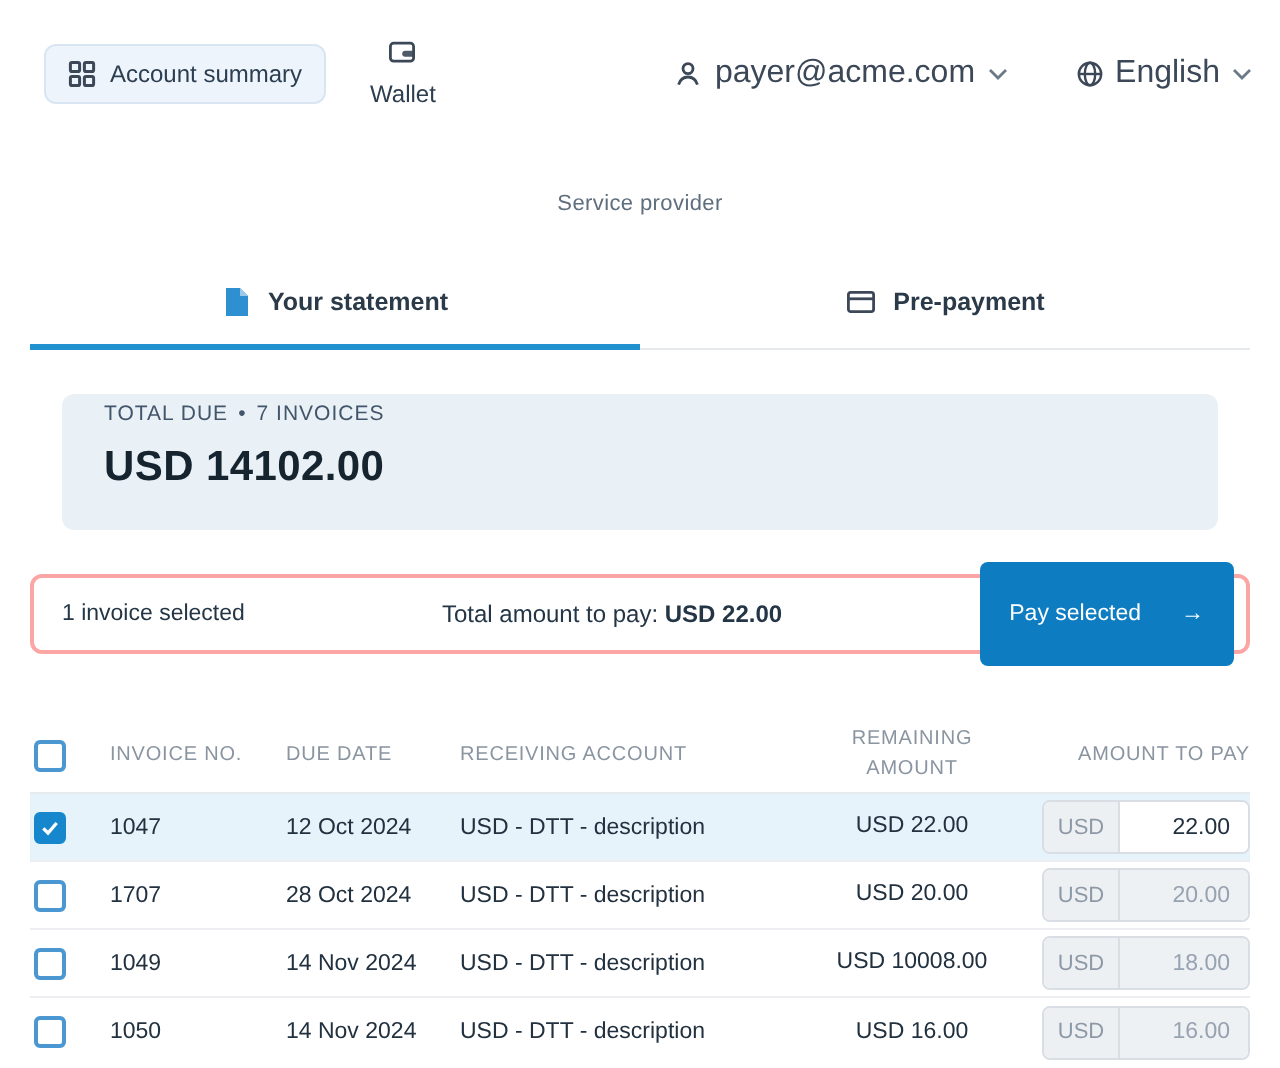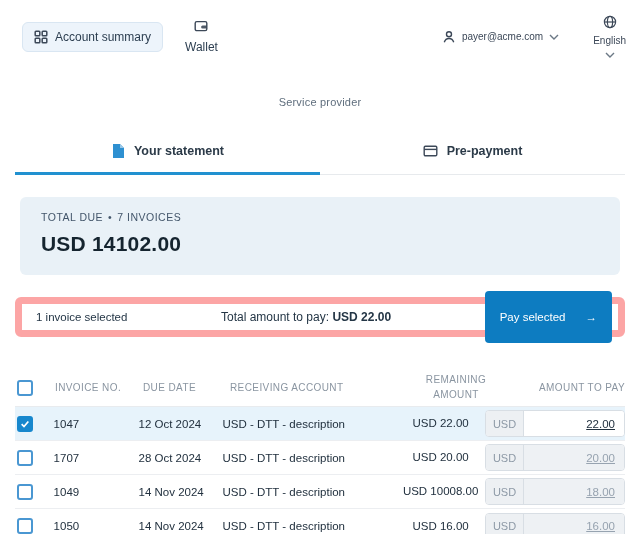--- a/index.html
+++ b/index.html
@@ -20,23 +20,23 @@
   .nav-btn {
     display: flex; align-items: center; gap: 7px;
     font-size: 12px; color: #2c3e50; background: transparent;
     border: 1px solid transparent; border-radius: 6px;
     padding: 7px 11px; cursor: pointer; font-family: inherit;
   }
   .nav-btn.active { background: #edf4fb; border-color: #d9e6f2; }
   .nav-btn + .nav-btn { margin-left: 10px; flex-direction: column; }
   .menu-item {
     display: flex; align-items: center; gap: 6px;
-    font-size: 10px; color: #3c4858; cursor: pointer;
-  }
-  .menu-item + .menu-item { margin-left: 34px; flex-direction: column; }
+    font-size: 16px; color: #3c4858; cursor: pointer;
+  }
+  .menu-item + .menu-item { margin-left: 34px; }
   .icon { display: inline-flex; align-items: center; justify-content: center; color: #3c4858; }
   .chev { color: #6b7885; }
 
   
   .provider { text-align: center; margin-top: 26px; }
   .provider-label { font-size: 11px; color: #5f6e7d; letter-spacing: .2px; }
   .provider-row {
     display: flex; align-items: center; justify-content: center;
     gap: 15px; margin-top: 13px;
   }
@@ -63,31 +63,31 @@
     gap: 9px; padding: 11px 0 15px; cursor: pointer; position: relative;
     font-size: 12.5px; font-weight: 700; color: #2b3a48;
   }
   .tab.active::after {
     content: ""; position: absolute; left: 0; right: 0; bottom: -1px;
     height: 3px; background: #2191d0;
   }
 
   
   .summary {
-    margin: 22px 20px 0; background: #e9f1f7; border-radius: 6px;
-    padding: 14px 21px 19px;
+    margin: 22px 31px 0; background: #e9f1f7; border-radius: 6px;
+    padding: 4px 21px 19px;
   }
   .summary-label { font-size: 10.5px; color: #42556a; letter-spacing: .5px; }
   .summary-label .dot { margin: 0 5px; color: #42556a; }
   .summary-amount { font-size: 21px; font-weight: 700; color: #15242f; margin-top: 9px; letter-spacing: .2px; }
 
   
   .selection-bar {
     margin: 22px 15px 0; height: 40px;
-    border: 7px solid #fca5a5; border-radius: 6px; background: #fff;
+    border: 2px solid #fca5a5; border-radius: 6px; background: #fff;
     display: flex; align-items: center; padding: 0 6px 0 14px;
   }
   .sel-count { font-size: 11.5px; color: #243646; }
   .sel-total { flex: 1; text-align: center; font-size: 12px; color: #243646; }
   .sel-total b { font-weight: 700; }
   .pay-btn {
     background: #0d7cc1; color: #fff; border: none; border-radius: 4px;
     font-family: inherit; font-size: 11.5px; padding: 20px 15px;
     display: flex; align-items: flex-end; gap: 20px; cursor: pointer;
   }
@@ -117,33 +117,32 @@
   .checkbox {
     width: 16px; height: 16px; border: 2px solid #4a97d2; border-radius: 3px;
     background: #fff; display: inline-flex; align-items: center; justify-content: center;
     cursor: pointer; margin-left: 2px;
   }
   .checkbox svg { display: none; }
   .checkbox.checked { background: #1787cd; border-color: #1787cd; }
   .checkbox.checked svg { display: block; }
 
   .amount-group {
-    display: flex; width: 140px; height: 27px;
+    display: flex; width: 104px; height: 27px;
     border: 1px solid #d8dee4; border-radius: 4px; overflow: hidden; background: #fff;
   }
   .currency {
     width: 38px; background: #edf0f3; color: #8d99a6;
     display: flex; align-items: center; justify-content: center;
     font-size: 11px; border-right: 1px solid #d8dee4;
   }
   .amount-input {
     flex: 1; min-width: 0; border: none; outline: none; text-align: right;
     padding: 12px 9px; font-size: 11.5px; color: #22313f; background: #fff;
     font-family: inherit;
-    text-decoration: underline;
   }
   .trow.dimmed .amount-input { background: #eef1f4; color: #97a3b0; }
 </style>
 </head>
 <body>
 
 <div class="topbar">
   <div class="topbar-left">
     <button class="nav-btn active">
       <span class="icon">

